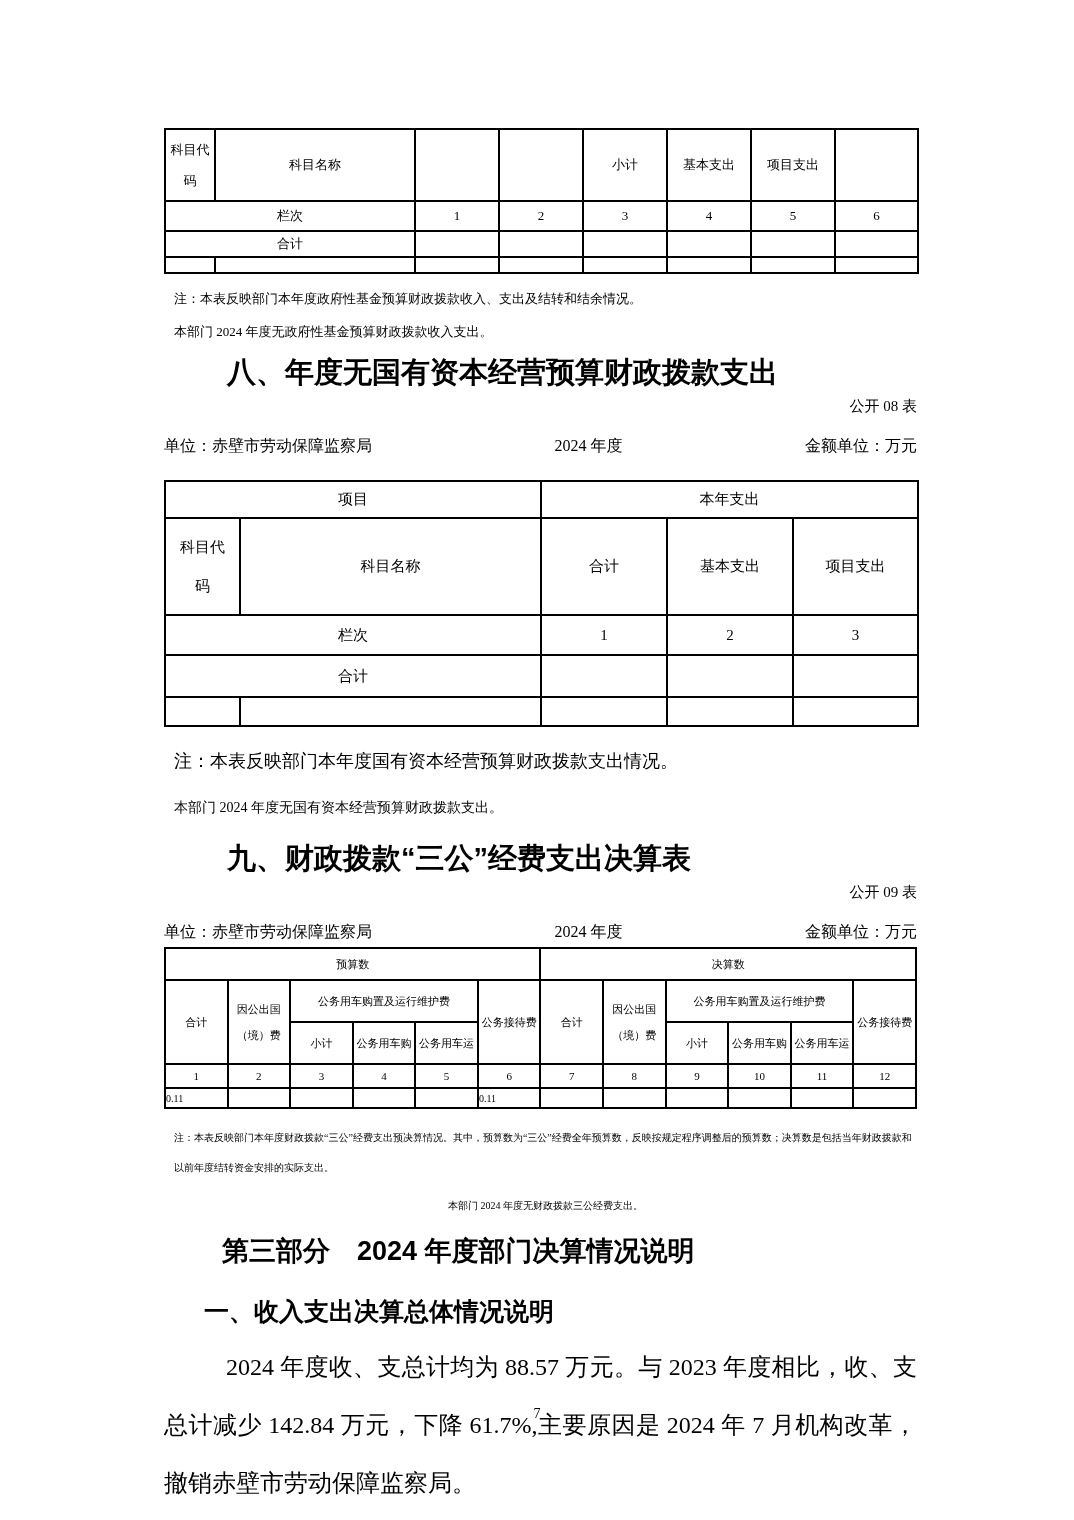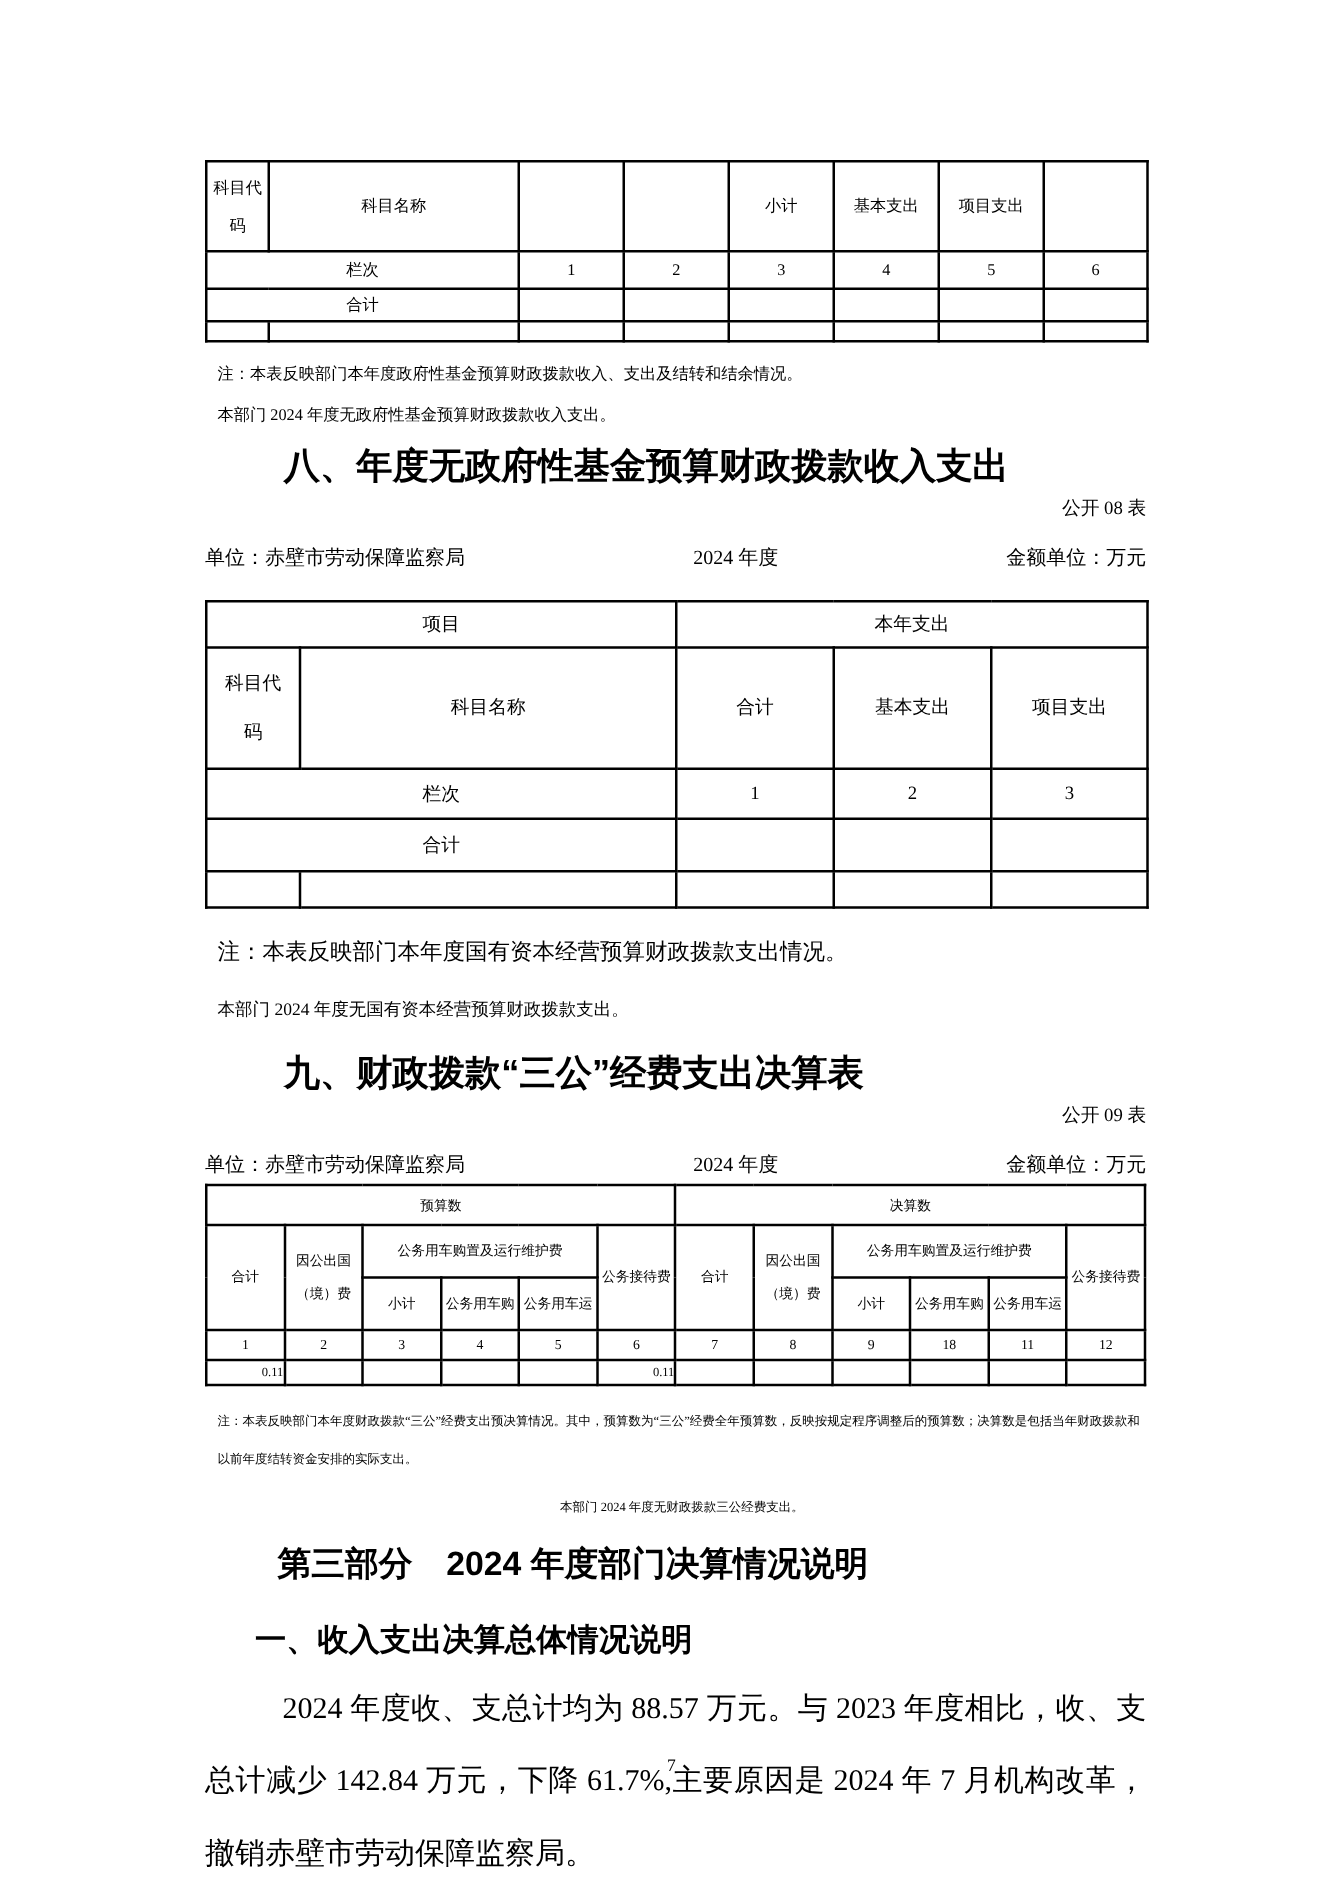--- a/index.html
+++ b/index.html
@@ -29,21 +29,21 @@
   .t8 .r5 td { height:27px; }
   .nw8 { width:48px; margin:0 auto; }
 
   
   .t9 { font-size:11px; margin-top:4px; }
   .t9 .r1 td { height:30px; }
   .t9 .r2 td { height:40px; line-height:2.4; }
   .t9 .r3 td { height:40px; line-height:2.4; }
   .t9 .r4 td { height:22px; }
   .t9 .r5 td { height:18px; font-size:10px; }
-  .t9 .r5 td.num { text-align:right; padding-right:0; }
+  .t9 .r5 td.num { text-align:left; padding-right:0; }
 
   .note13 { font-size:13px; margin:16px 0 0 10px; }
   .note13b { font-size:13px; margin:15px 0 0 10px; }
   .note14 { font-size:18px; margin:22px 0 12px 10px; }
   .note14b { font-size:14px; margin:26px 0 0 10px; }
   .note10 { font-size:10px; line-height:30px; margin:14px 0 0 10px; }
   .note10b { font-size:10px; margin:16px 0 0 10px;text-align:center; }
 
   .h-sec { font-family:"Liberation Sans", sans-serif; font-weight:bold; font-size:29px; margin:12px 0 0 63px; }
   .h-part { font-family:"Liberation Sans", sans-serif; font-weight:bold; font-size:27px; margin:20px 0 0 58px; }
@@ -112,21 +112,21 @@
           <td></td>
       <td></td>
           <td></td>
     </tr>
   </tbody>
     </table>
 
   <div class="note13">注：本表反映部门本年度政府性基金预算财政拨款收入、支出及结转和结余情况。</div>
   <div class="note13b" style="margin-top:15px;">本部门 2024 年度无政府性基金预算财政拨款收入支出。</div>
 
-  <div class="h-sec">八、年度无政府性基金预算财政拨款收入支出</div>
+  <div class="h-sec">八、年度无国有资本经营预算财政拨款支出</div>
   <div class="pub-label">公开 08 表</div>
   <div class="unit-line">
     <span>单位：赤壁市劳动保障监察局</span>
     <span>2024 年度</span>
     <span>金额单位：万元</span>
   </div>
 
   <table class="t8">
     <colgroup>
       <col style="width:75px">
@@ -209,21 +209,21 @@
     <tr class="r4">
       <td>1</td>
       <td>2</td>
       <td>3</td>
       <td>4</td>
       <td>5</td>
       <td>6</td>
       <td>7</td>
       <td>8</td>
       <td>9</td>
-      <td>18</td>
+      <td>10</td>
       <td>11</td>
       <td>12</td>
     </tr>
     <tr class="r5">
       <td class="num">0.11</td>
       <td class="num"></td>
       <td class="num"></td>
       <td class="num"></td>
       <td class="num"></td>
       <td class="num">0.11</td>

